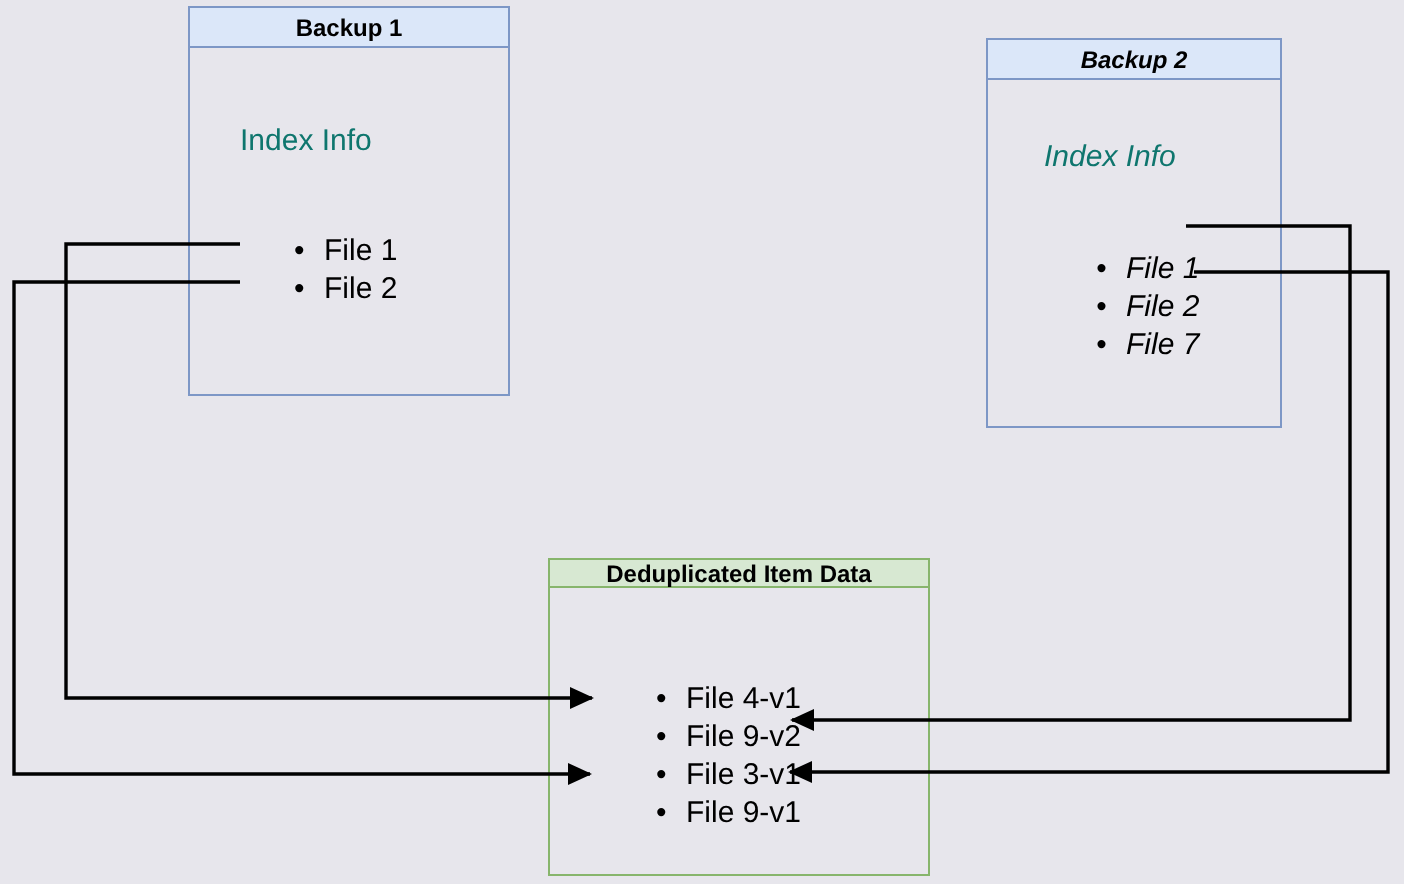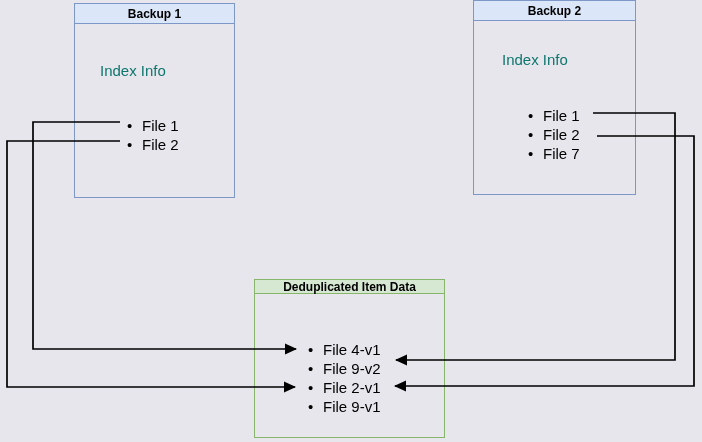--- a/index.html
+++ b/index.html
@@ -11,20 +11,21 @@
     position:relative;
     width:702px; height:442px;
     background:#e7e6ec;
     overflow:hidden;
   }
   .box {
     position:absolute;
     border:1px solid;
     box-sizing:border-box;
     background:transparent;
+    margin-left:20px;
   }
   .box.blue  { border-color:#7d97c6; }
   .box.green { border-color:#87b56c; }
   .box-title {
     display:flex; align-items:center; justify-content:center;
     font-weight:bold; font-size:12px; color:#000;
     border-bottom:1px solid;
     box-sizing:border-box;
   }
   .blue  .box-title { background:#dbe7f9; border-color:#7d97c6; height:20px; }
@@ -61,21 +62,21 @@
         <span class="blt">•</span>
         <span>File 1</span>
       </div>
       <div class="file-row">
         <span class="blt">•</span>
         <span>File 2</span>
       </div>
     </div>
   </div>
 
-  <div class="box blue" style="left:473px; top:0; width:163px; height:195px;">
+  <div class="box blue" style="left:473px; top:19px; width:148px; height:195px;font-style:italic;">
     <div class="box-title">Backup 2</div>
     <div class="subtitle" style="left:28px; top:50px;">Index Info</div>
     <div class="file-list" style="left:54px; top:105px;">
       <div class="file-row">
         <span class="blt">•</span>
         <span>File 1</span>
       </div>
       <div class="file-row">
         <span class="blt">•</span>
         <span>File 2</span>
@@ -93,21 +94,21 @@
       <div class="file-row">
         <span class="blt">•</span>
         <span>File 4-v1</span>
       </div>
       <div class="file-row">
         <span class="blt">•</span>
         <span>File 9-v2</span>
       </div>
       <div class="file-row">
         <span class="blt">•</span>
-        <span>File 2-v1</span>
+        <span>File 3-v1</span>
       </div>
       <div class="file-row">
         <span class="blt">•</span>
         <span>File 9-v1</span>
       </div>
     </div>
   </div>
 
   <svg class="arrows" width="702" height="442" viewBox="0 0 702 442">
     <defs>

